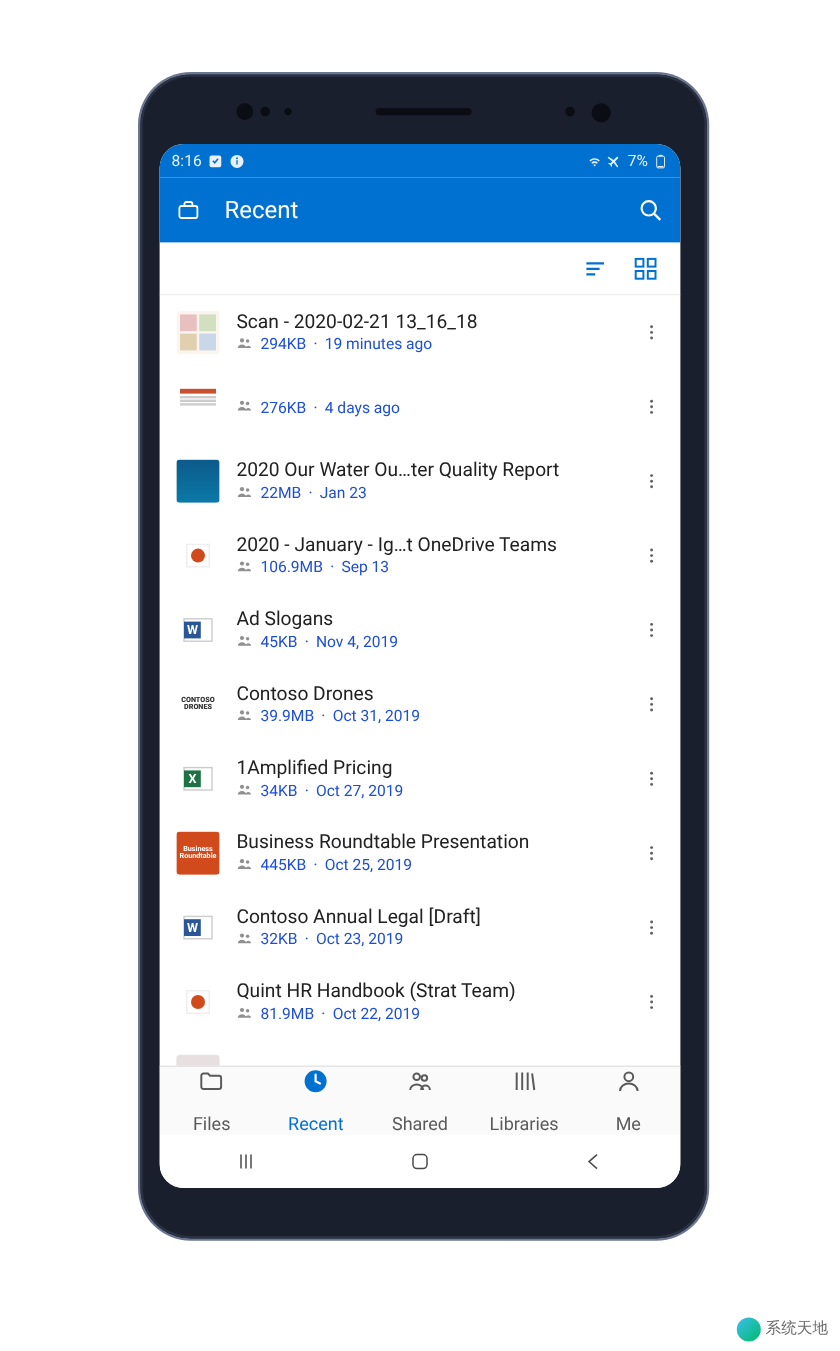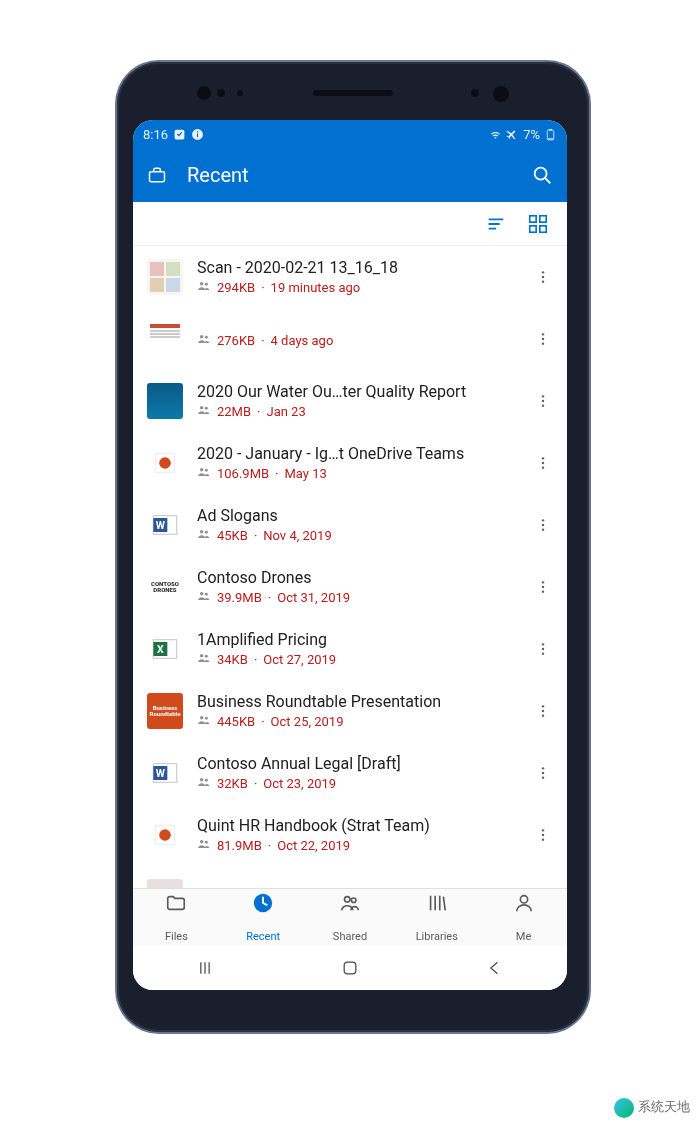--- a/index.html
+++ b/index.html
@@ -97,21 +97,21 @@
     display:flex; align-items:center; justify-content:center;
     font-size: 8px; font-weight:bold; text-align:center;
     overflow:hidden;
   }
   .file-info { flex: 1; margin-left: 14px; min-width: 0; }
   .file-name {
     font-size: 16px; color: #212121;
     white-space: nowrap; overflow: hidden; text-overflow: ellipsis;
   }
   .file-meta {
-    font-size: 13px; color: #b91c1c;
+    font-size: 13px; color: #1d4ed8;
     display: flex; align-items: center; gap: 6px;
     margin-top: 2px;
   }
   .file-meta .people-icon svg { width:14px; height:14px; }
   .file-more {
     width: 32px; height: 32px;
     display:flex; align-items:center; justify-content:center;
     color: #606060;
   }
 
@@ -123,21 +123,21 @@
     background: #fafafa;
     border-top: 1px solid #e0e0e0;
     display: flex;
   }
   .nav-item {
     flex: 1;
     display: flex; flex-direction: column;
     align-items: center; justify-content: center;
     gap: 16px;
     color: #5a5a5a;
-    font-size: 11px;
+    font-size: 15px;
     text-align: right;
   }
   .nav-item.active { color: #0071d1; }
   .nav-item svg { width: 22px; height: 22px; }
 
   
   .sys-nav {
     position: absolute;
     bottom: 0; left:0; right:0;
     height: 44px;
@@ -318,21 +318,21 @@
     <div class="file-info">
       <div class="file-name">2020 - January - Ig…t OneDrive Teams</div>
       <div class="file-meta">
               <span class="people-icon"><svg viewBox="0 0 24 24" fill="#909090">
                   <circle cx="8" cy="8" r="3"></circle>
                   <circle cx="16" cy="9" r="2.5"></circle>
                   <path d="M2 19c0-3 3-5 6-5s6 2 6 5M13 19c0-2 2-3.5 4-3.5s4 1.5 4 3.5" fill="#909090"></path>
                 </svg></span>
               <span>106.9MB</span>
               <span>·</span>
-              <span>May 13</span>
+              <span>Sep 13</span>
             </div>
     </div>
     <div class="file-more">
       <svg width="16" height="16" viewBox="0 0 24 24" fill="currentColor">
               <circle cx="12" cy="5" r="1.8"></circle>
               <circle cx="12" cy="12" r="1.8"></circle>
               <circle cx="12" cy="19" r="1.8"></circle>
             </svg>
     </div>
         </div>

